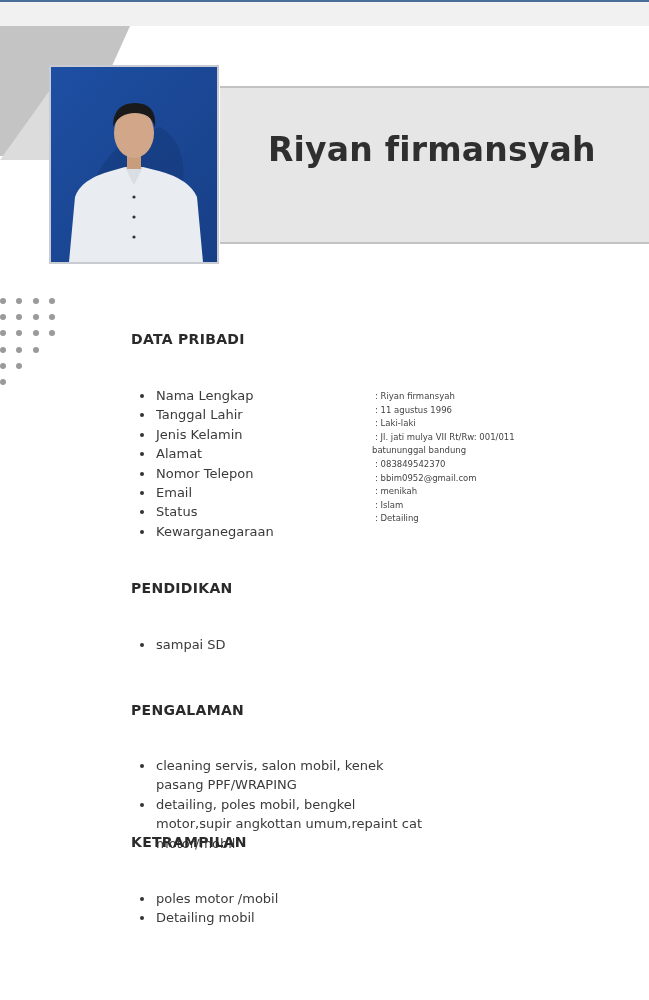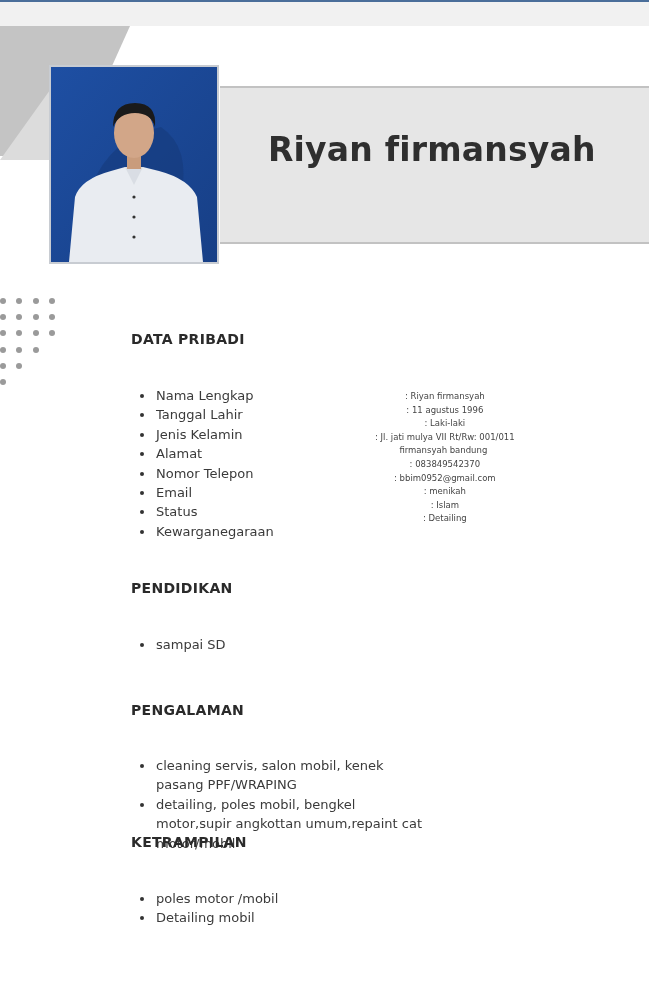--- a/index.html
+++ b/index.html
@@ -42,21 +42,21 @@
     position: absolute; left: 120px; font-size: 14px; font-weight: bold; color: #2a2a2a;
     letter-spacing: 0.3px;
     margin-left: 11px;
   }
   ul.blist { position: absolute; left: 120px; margin: 16px; padding: 0; list-style: none; font-size: 13px; color: #3a3a3a; }
   ul.blist li { position: relative; padding-left: 20px; line-height: 19.4px; }
   ul.blist li::before {
     content: ""; position: absolute; left: 4px; top: 8px; width: 4px; height: 4px; border-radius: 50%; background: #333;
   }
   .values { position: absolute; left: 375px; top: 390px; font-size: 8.5px; color: #444; line-height: 13.6px; }
-  .values div { white-space: nowrap; text-align: center; }
+  .values div { white-space: nowrap; }
 </style>
 </head>
 <body>
 
 <div class="top-line"></div>
 <div class="top-band"></div>
 <div class="diag"></div>
 <div class="diag2"></div>
 
 <div class="banner"></div>
@@ -113,21 +113,21 @@
   <li>Nomor Telepon</li>
   <li>Email</li>
   <li>Status</li>
   <li>Kewarganegaraan</li>
 </ul>
 <div class="values">
   <div>: Riyan firmansyah</div>
   <div>: 11 agustus 1996</div>
   <div>: Laki-laki</div>
   <div>: Jl. jati mulya VII Rt/Rw: 001/011</div>
-  <div style="margin-left:-3px">firmansyah bandung</div>
+  <div style="margin-left:-3px">batununggal bandung</div>
   <div>: 083849542370</div>
   <div>: bbim0952@gmail.com</div>
   <div>: menikah</div>
   <div>: Islam</div>
   <div>: Detailing</div>
 </div>
 
 <div class="section-title" style="top:580px">PENDIDIKAN</div>
 <ul class="blist" style="top:619px">
   <li>sampai SD</li>

